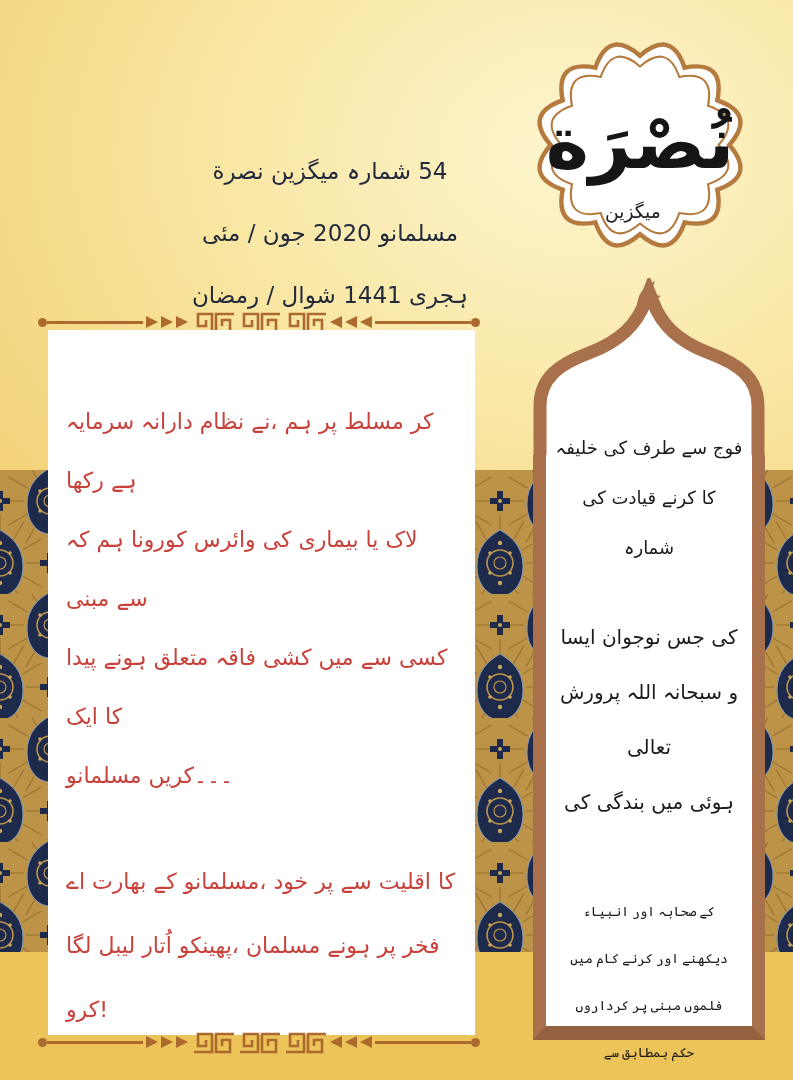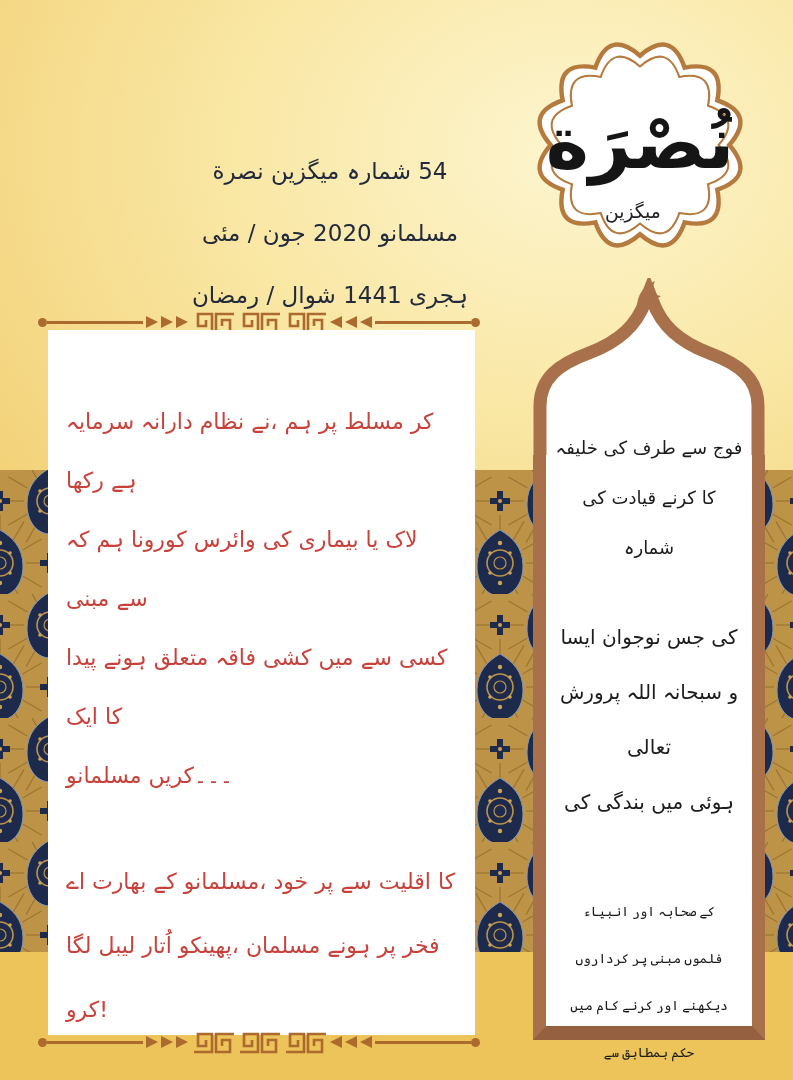--- a/index.html
+++ b/index.html
@@ -181,19 +181,19 @@
       <div><bdi>کی</bdi> <bdi>قیادت</bdi> <bdi>کرنے</bdi> <bdi>کا</bdi></div>
       <div><bdi>شمارہ</bdi></div>
     </div>
     <div class="pg2">
       <div><bdi>ایسا</bdi> <bdi>نوجوان</bdi> <bdi>جس</bdi> <bdi>کی</bdi></div>
       <div><bdi>پرورش</bdi> <bdi>اللہ</bdi> <bdi>سبحانہ</bdi> <bdi>و</bdi> <bdi>تعالی</bdi></div>
       <div><bdi>کی</bdi> <bdi>بندگی</bdi> <bdi>میں</bdi> <bdi>ہوئی</bdi></div>
     </div>
     <div class="pg3">
       <div><bdi>انبیاء</bdi> <bdi>اور</bdi> <bdi>صحابہ</bdi> <bdi>کے</bdi></div>
+      <div><bdi>میں</bdi> <bdi>کام</bdi> <bdi>کرنے</bdi> <bdi>اور</bdi> <bdi>دیکھنے</bdi></div>
       <div><bdi>کرداروں</bdi> <bdi>پر</bdi> <bdi>مبنی</bdi> <bdi>فلموں</bdi></div>
-      <div><bdi>میں</bdi> <bdi>کام</bdi> <bdi>کرنے</bdi> <bdi>اور</bdi> <bdi>دیکھنے</bdi></div>
       <div><bdi>سے</bdi> <bdi>بمطابق</bdi> <bdi>حکم</bdi></div>
     </div>
   </div>
 
 </div>
 
 </body></html>

